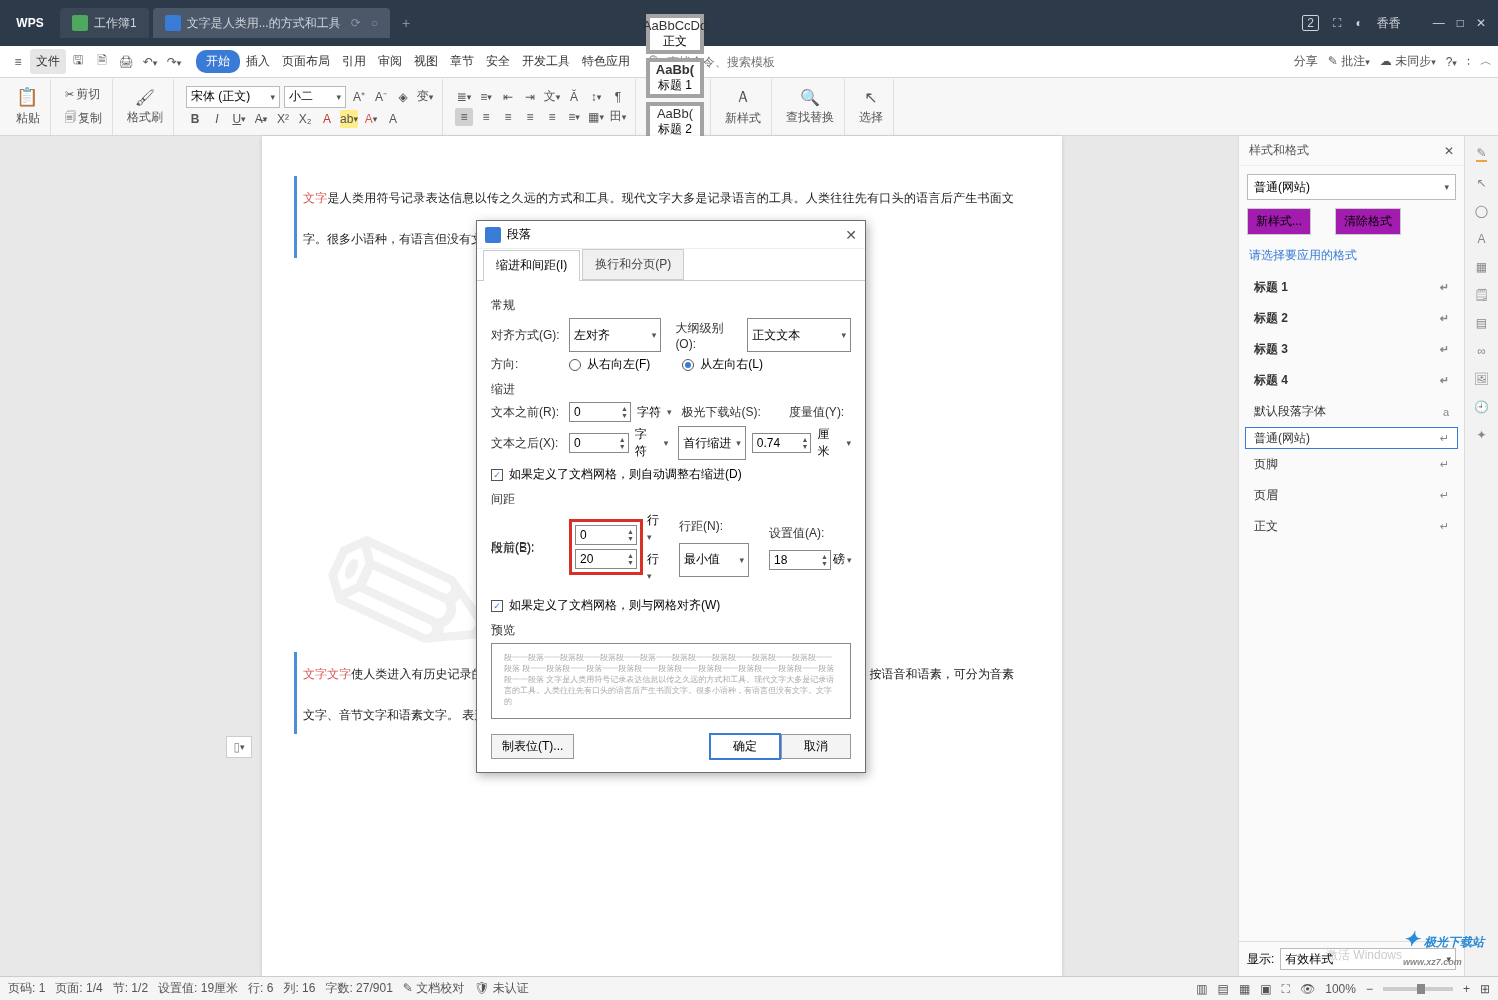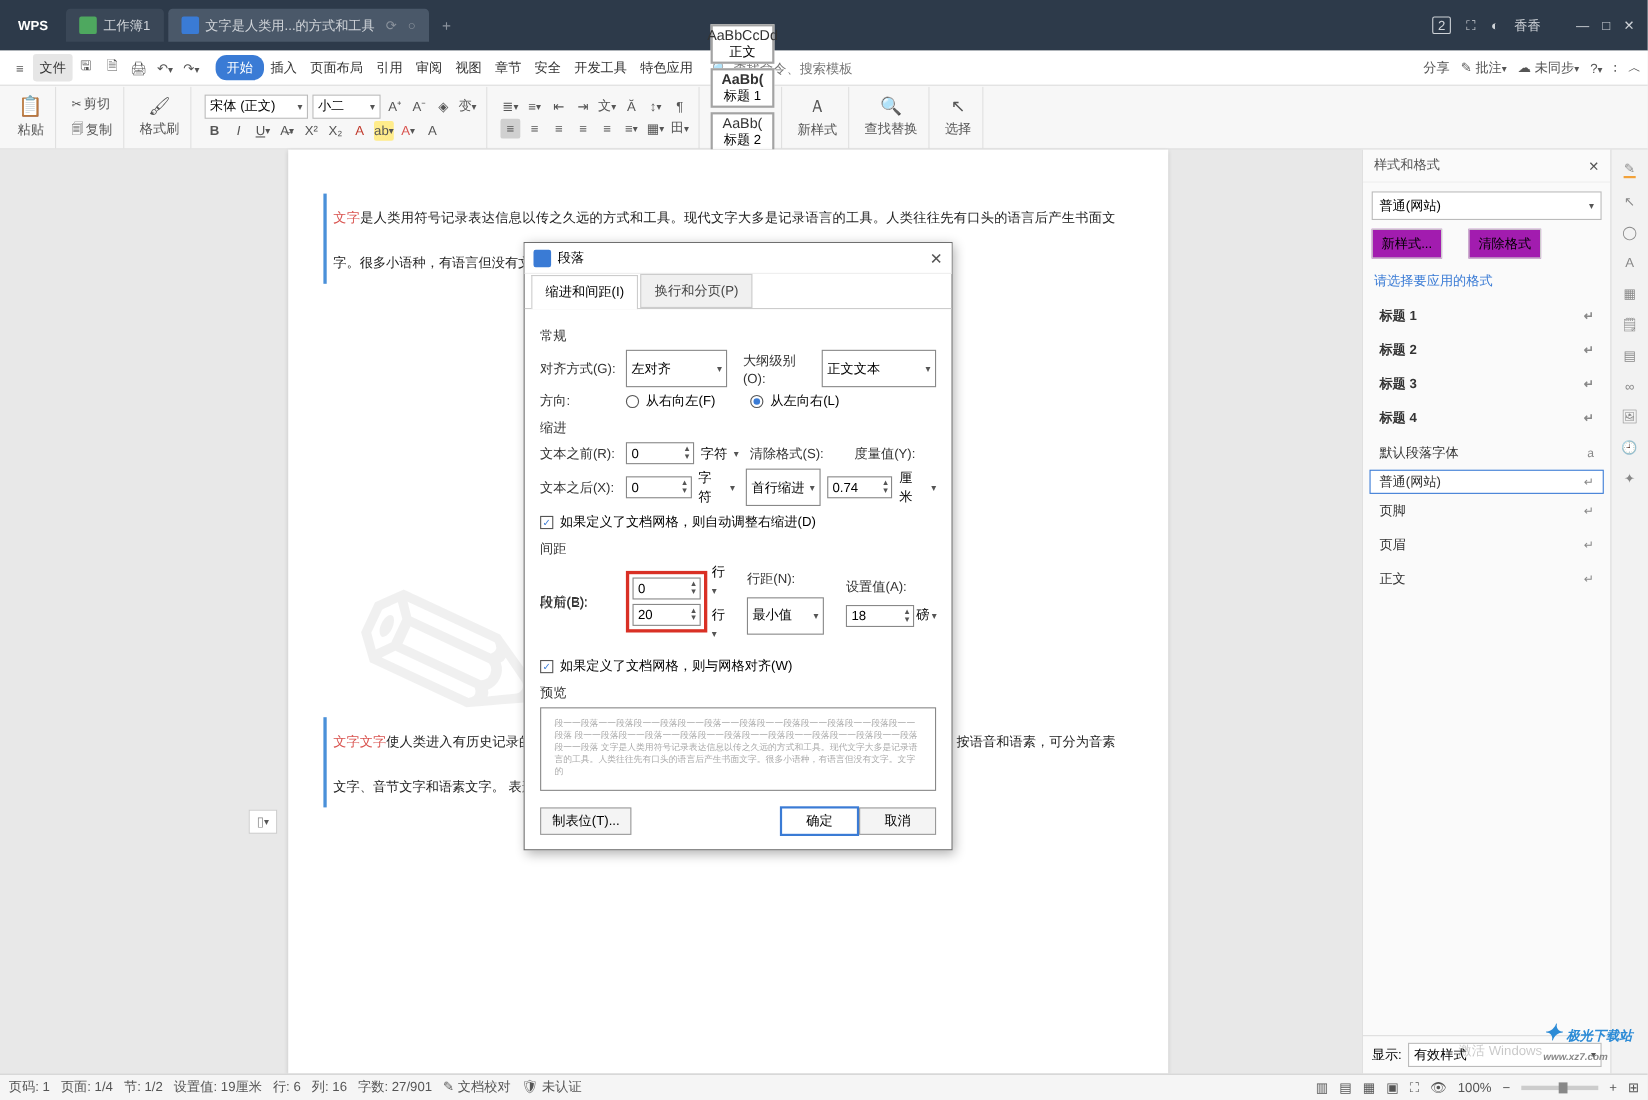--- a/index.html
+++ b/index.html
@@ -25,21 +25,21 @@
 .toolbar{height:58px;background:#f7f7f7;border-bottom:1px solid #d6d6d6;display:flex;align-items:center;padding:0 6px;gap:4px}
 .tb-group{display:flex;flex-direction:column;align-items:center;padding:0 6px;border-right:1px solid #e0e0e0;height:56px;justify-content:center}
 .tb-stack{display:flex;flex-direction:column;gap:2px}
 .tb-row{display:flex;align-items:center;gap:4px}
 .tb-btn{padding:2px 4px;color:#555;font-size:11px;display:flex;align-items:center;gap:2px;cursor:pointer}
 .sel{border:1px solid #bbb;background:#fff;height:22px;padding:0 4px;display:flex;align-items:center;justify-content:space-between}
 .sel.font{width:94px}
 .sel.size{width:62px}
 .ico-sq{width:18px;height:18px;display:inline-flex;align-items:center;justify-content:center;color:#555;border-radius:2px}
 .style-gal{display:flex;gap:4px;align-items:center}
-.style-item{width:58px;height:48px;border:2px solid #a3a3a3;background:#fff;display:flex;flex-direction:column;align-items:center;justify-content:center;font-size:10px}
+.style-item{width:58px;height:48px;border:4px solid #a3a3a3;background:#fff;display:flex;flex-direction:column;align-items:center;justify-content:center;font-size:10px}
 .style-item .big{font-size:13px;color:#333}
 .workspace{position:absolute;top:136px;left:0;right:260px;bottom:24px;background:#e8e8e8;display:flex}
 .gutter{width:262px;background:#e8e8e8;display:flex;align-items:flex-start;justify-content:flex-end;padding-top:600px}
 .gutter-box{width:26px;height:22px;border:1px solid #ccc;background:#fff;margin-right:10px;display:flex;align-items:center;justify-content:center;color:#888}
 .page{background:#fff;width:800px;position:relative;padding:40px 48px 40px 32px;box-shadow:0 1px 4px rgba(0,0,0,.15)}
 .para{font-size:22px;line-height:38px;color:#222;text-align:justify;border-left:3px solid #4a90d9;padding-left:6px;margin-bottom:14px}
 .para .red{color:#d9534f}
 .para .redlink{color:#d9534f;}
 .watermark{position:absolute;top:340px;left:60px;font-size:220px;color:rgba(0,0,0,0.06);transform:rotate(-20deg);pointer-events:none}
 .sidepanel{position:absolute;top:136px;right:34px;width:226px;bottom:24px;background:#fafafa;border-left:1px solid #ddd;display:flex;flex-direction:column}
@@ -397,21 +397,21 @@
 
     <div class="dlg-sec">缩进</div>
     <div class="dlg-row">
       <label>文本之前(R):</label>
       <div class="spin">
           <span>0</span>
           <span class="sp">▲<br>▼</span>
         </div>
       <span>字符</span>
         <span class="caret">▾</span>
-      <label style="min-width:auto;margin-left:4px">清除格式(S):</label>
+      <label style="min-width:auto;margin-left:4px">极光下载站(S):</label>
       <span style="width:16px"></span>
       <label style="min-width:auto">度量值(Y):</label>
     </div>
     <div class="dlg-row">
       <label>文本之后(X):</label>
       <div class="spin">
           <span>0</span>
           <span class="sp">▲<br>▼</span>
         </div>
       <span>字符</span>

